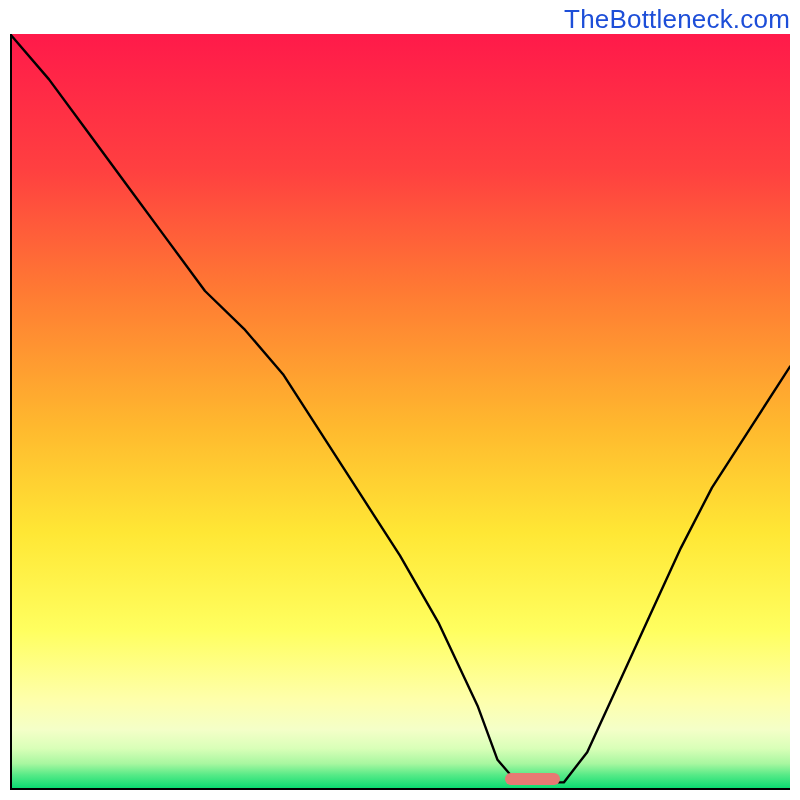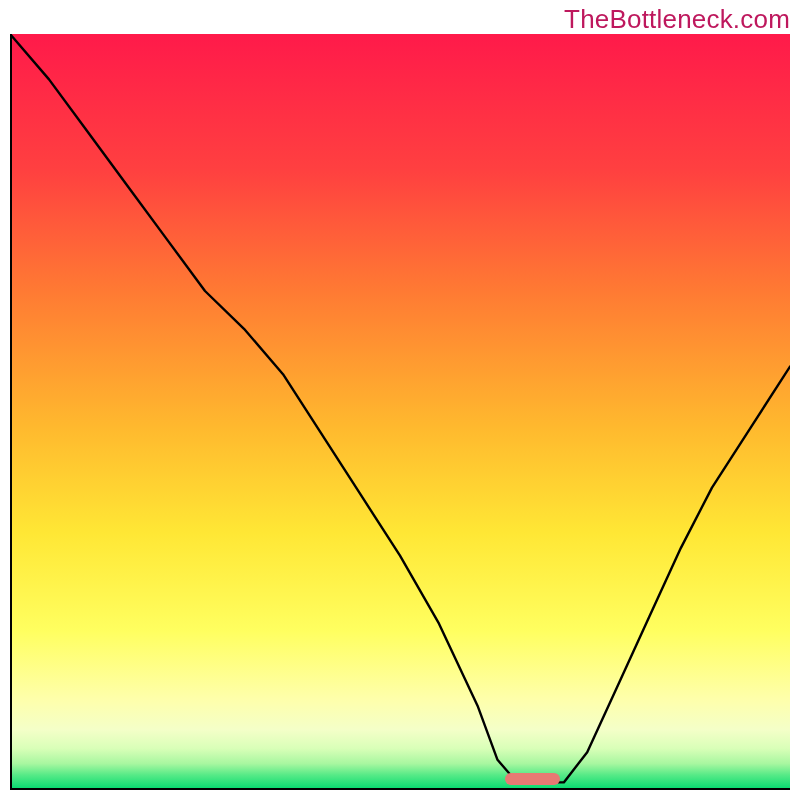--- a/index.html
+++ b/index.html
@@ -21,21 +21,21 @@
     left: 0; top: 0;
     width: 800px;
     height: 34px;
     background: #fff;
     z-index: 5;
   }
   .watermark {
     position: absolute;
     top: 4px;
     right: 10px;
-    color: #be185d;
+    color: #1d4ed8;
     font-size: 26px;
     font-weight: 400;
     z-index: 6;
     letter-spacing: 0.2px;
   }
   .plot {
     position: absolute;
     left: 10px;
     top: 34px;
     width: 780px;

